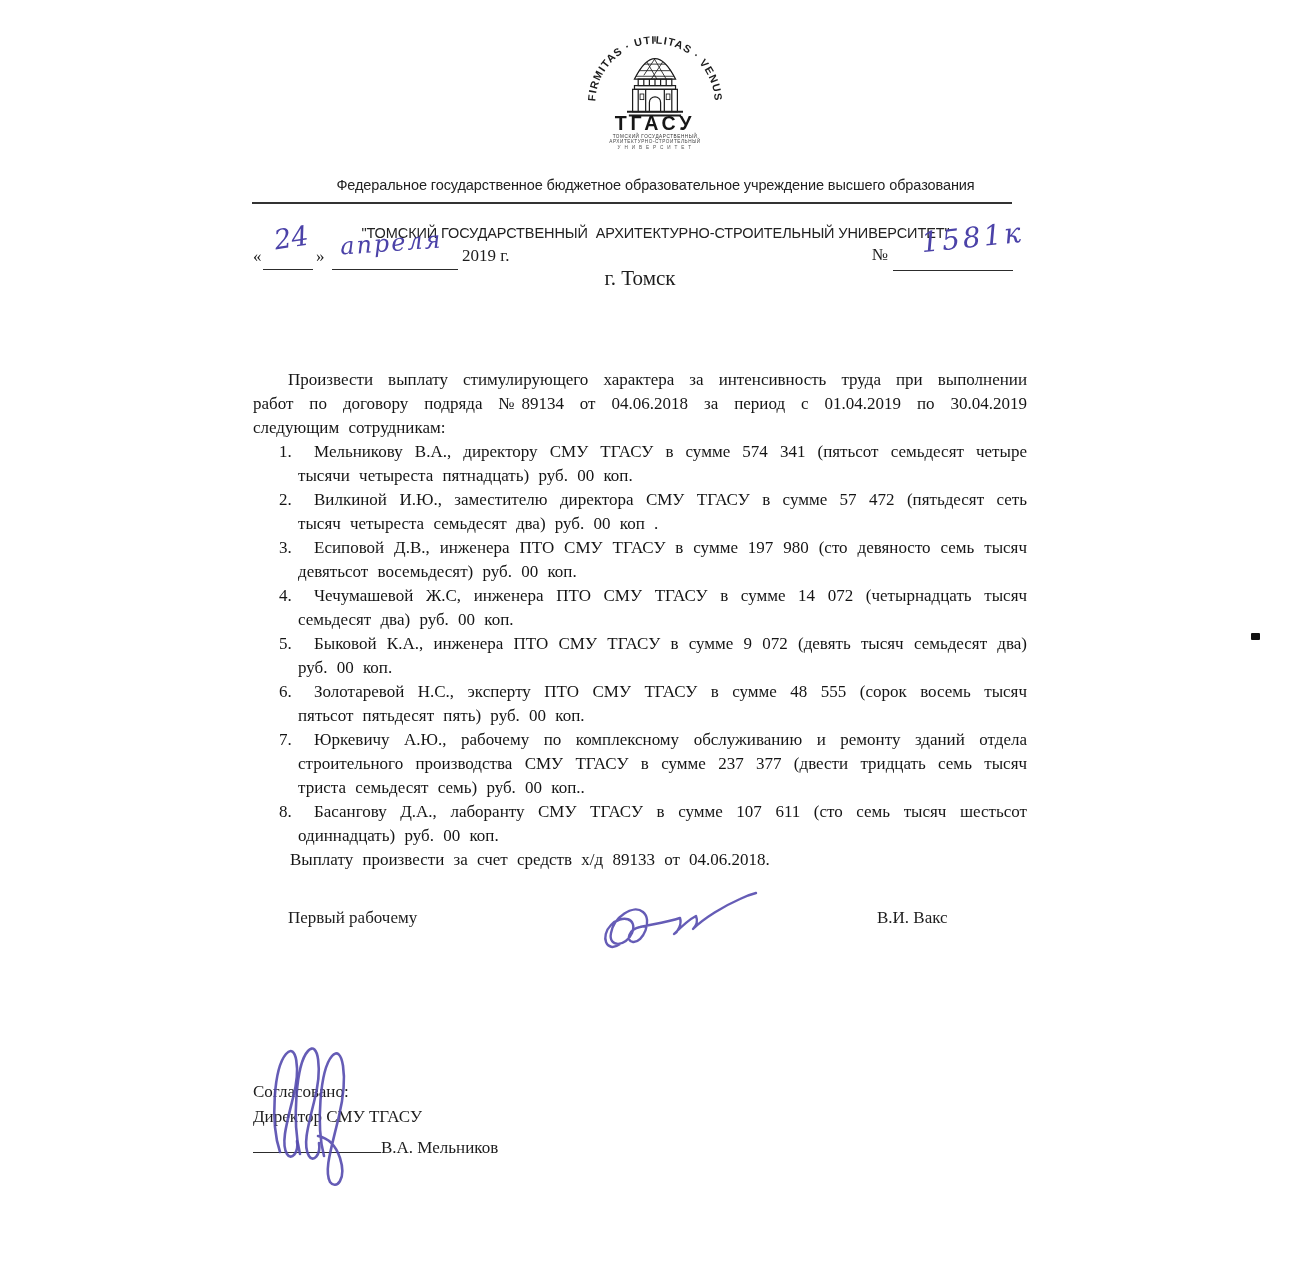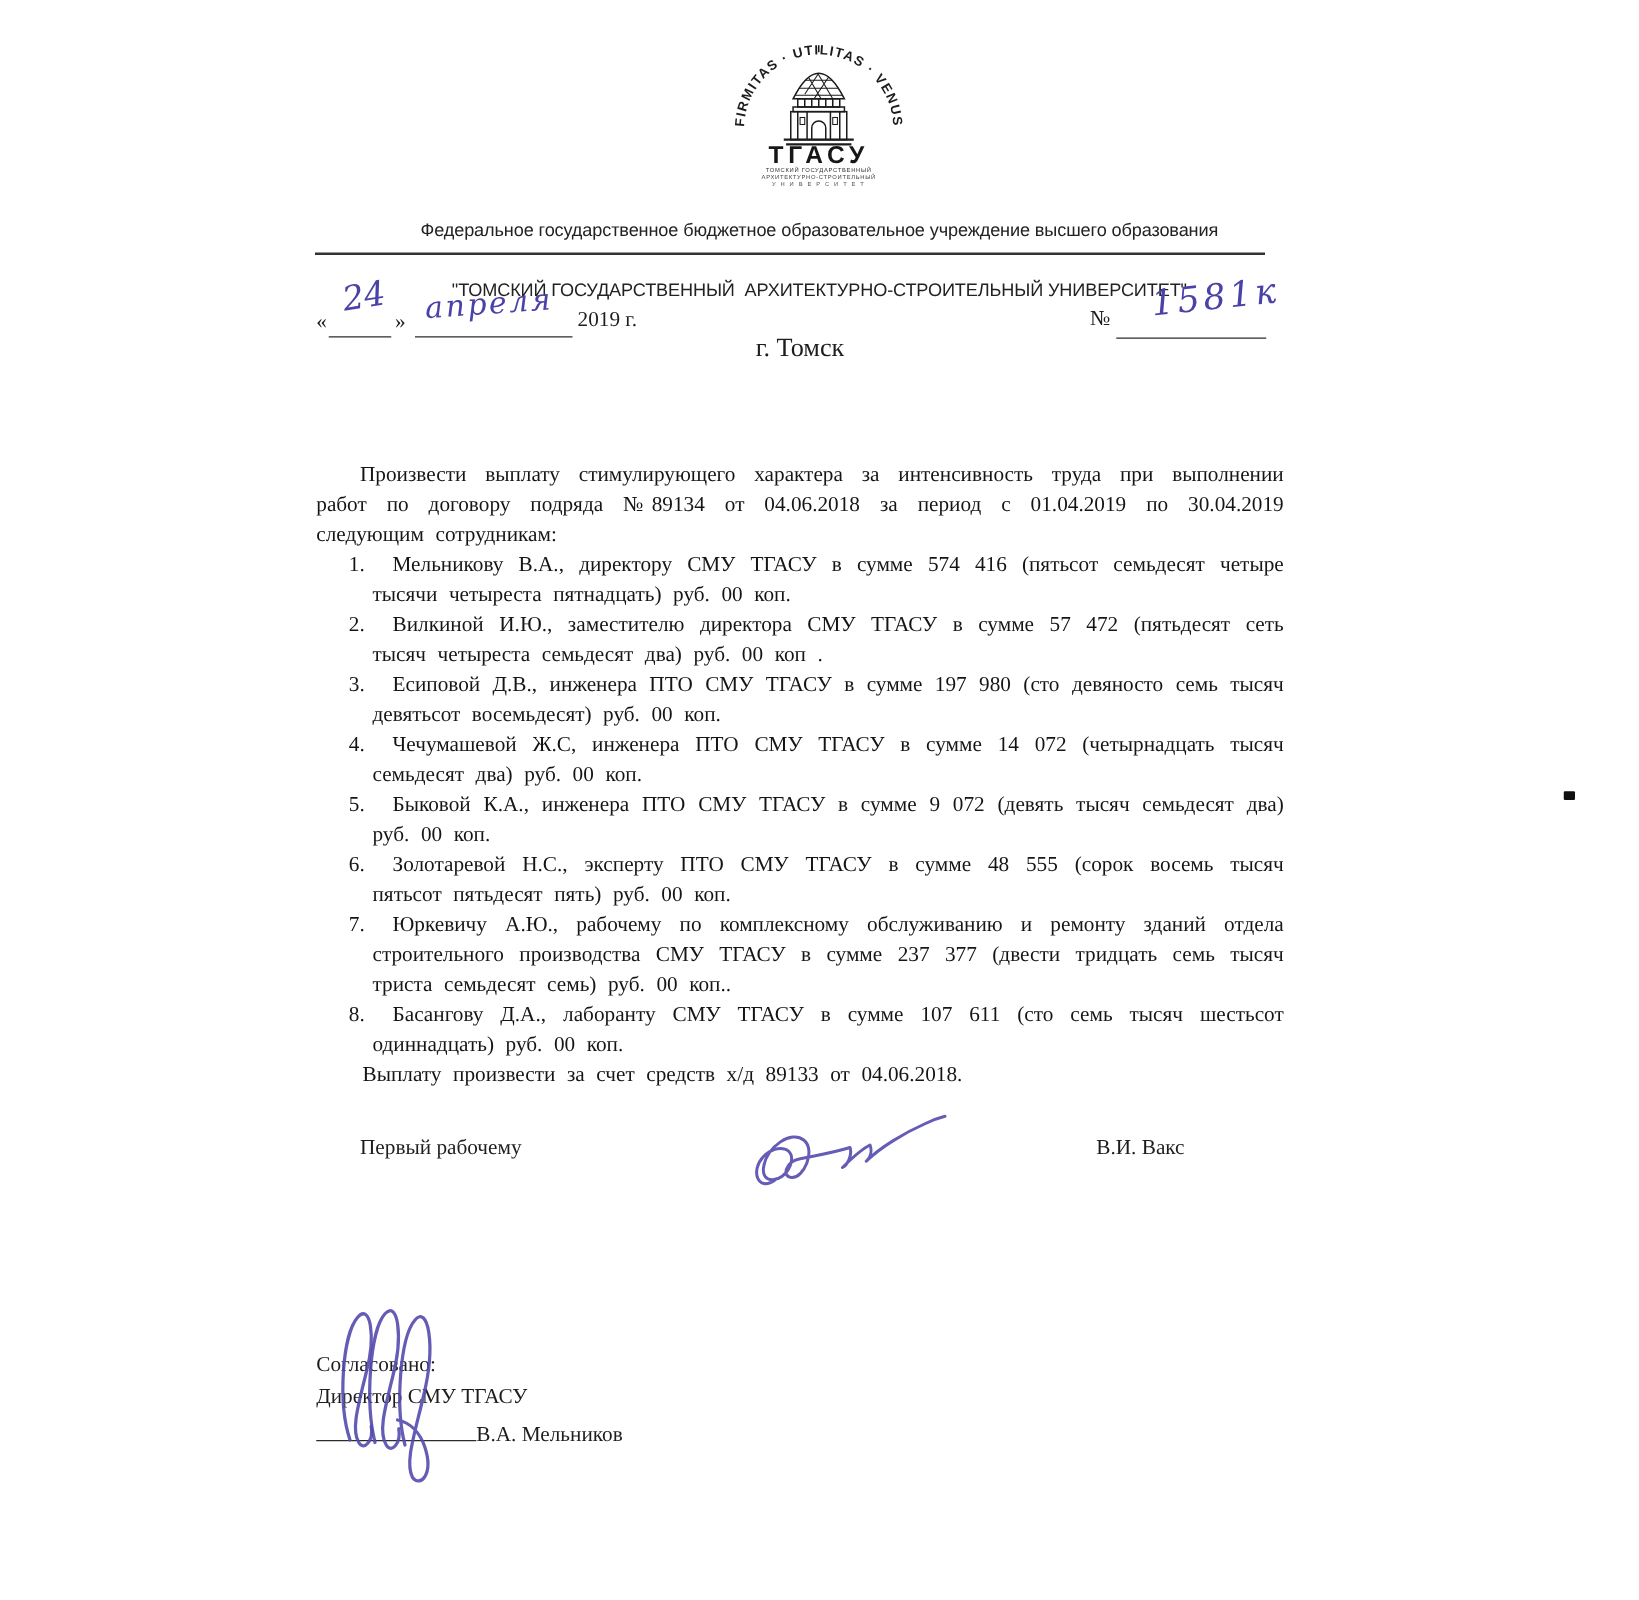--- a/index.html
+++ b/index.html
@@ -115,21 +115,21 @@
   <div class="city">г. Томск</div>
 
   <span class="hw hw-day">24</span>
   <span class="hw hw-month">апреля</span>
   <span class="hw hw-num">1581к</span>
 
   <div class="body">
     <p class="intro">Произвести выплату стимулирующего характера за интенсивность труда при выполнении работ по договору подряда №89134 от 04.06.2018 за период с 01.04.2019 по 30.04.2019 следующим сотрудникам:</p>
     <div class="item">
       <span class="num">1.</span>
-      <span>Мельникову В.А., директору СМУ ТГАСУ в сумме 574 416 (пятьсот семьдесят четыре тысячи четыреста пятнадцать) руб. 00 коп.</span>
+      <span>Мельникову В.А., директору СМУ ТГАСУ в сумме 574 341 (пятьсот семьдесят четыре тысячи четыреста пятнадцать) руб. 00 коп.</span>
     </div>
     <div class="item">
       <span class="num">2.</span>
       <span>Вилкиной И.Ю., заместителю директора СМУ ТГАСУ в сумме 57 472  (пятьдесят сеть тысяч четыреста семьдесят два) руб. 00 коп .</span>
     </div>
     <div class="item">
       <span class="num">3.</span>
       <span>Есиповой Д.В., инженера ПТО СМУ ТГАСУ в сумме 197 980 (сто девяносто семь тысяч девятьсот восемьдесят) руб. 00 коп.</span>
     </div>
     <div class="item">

